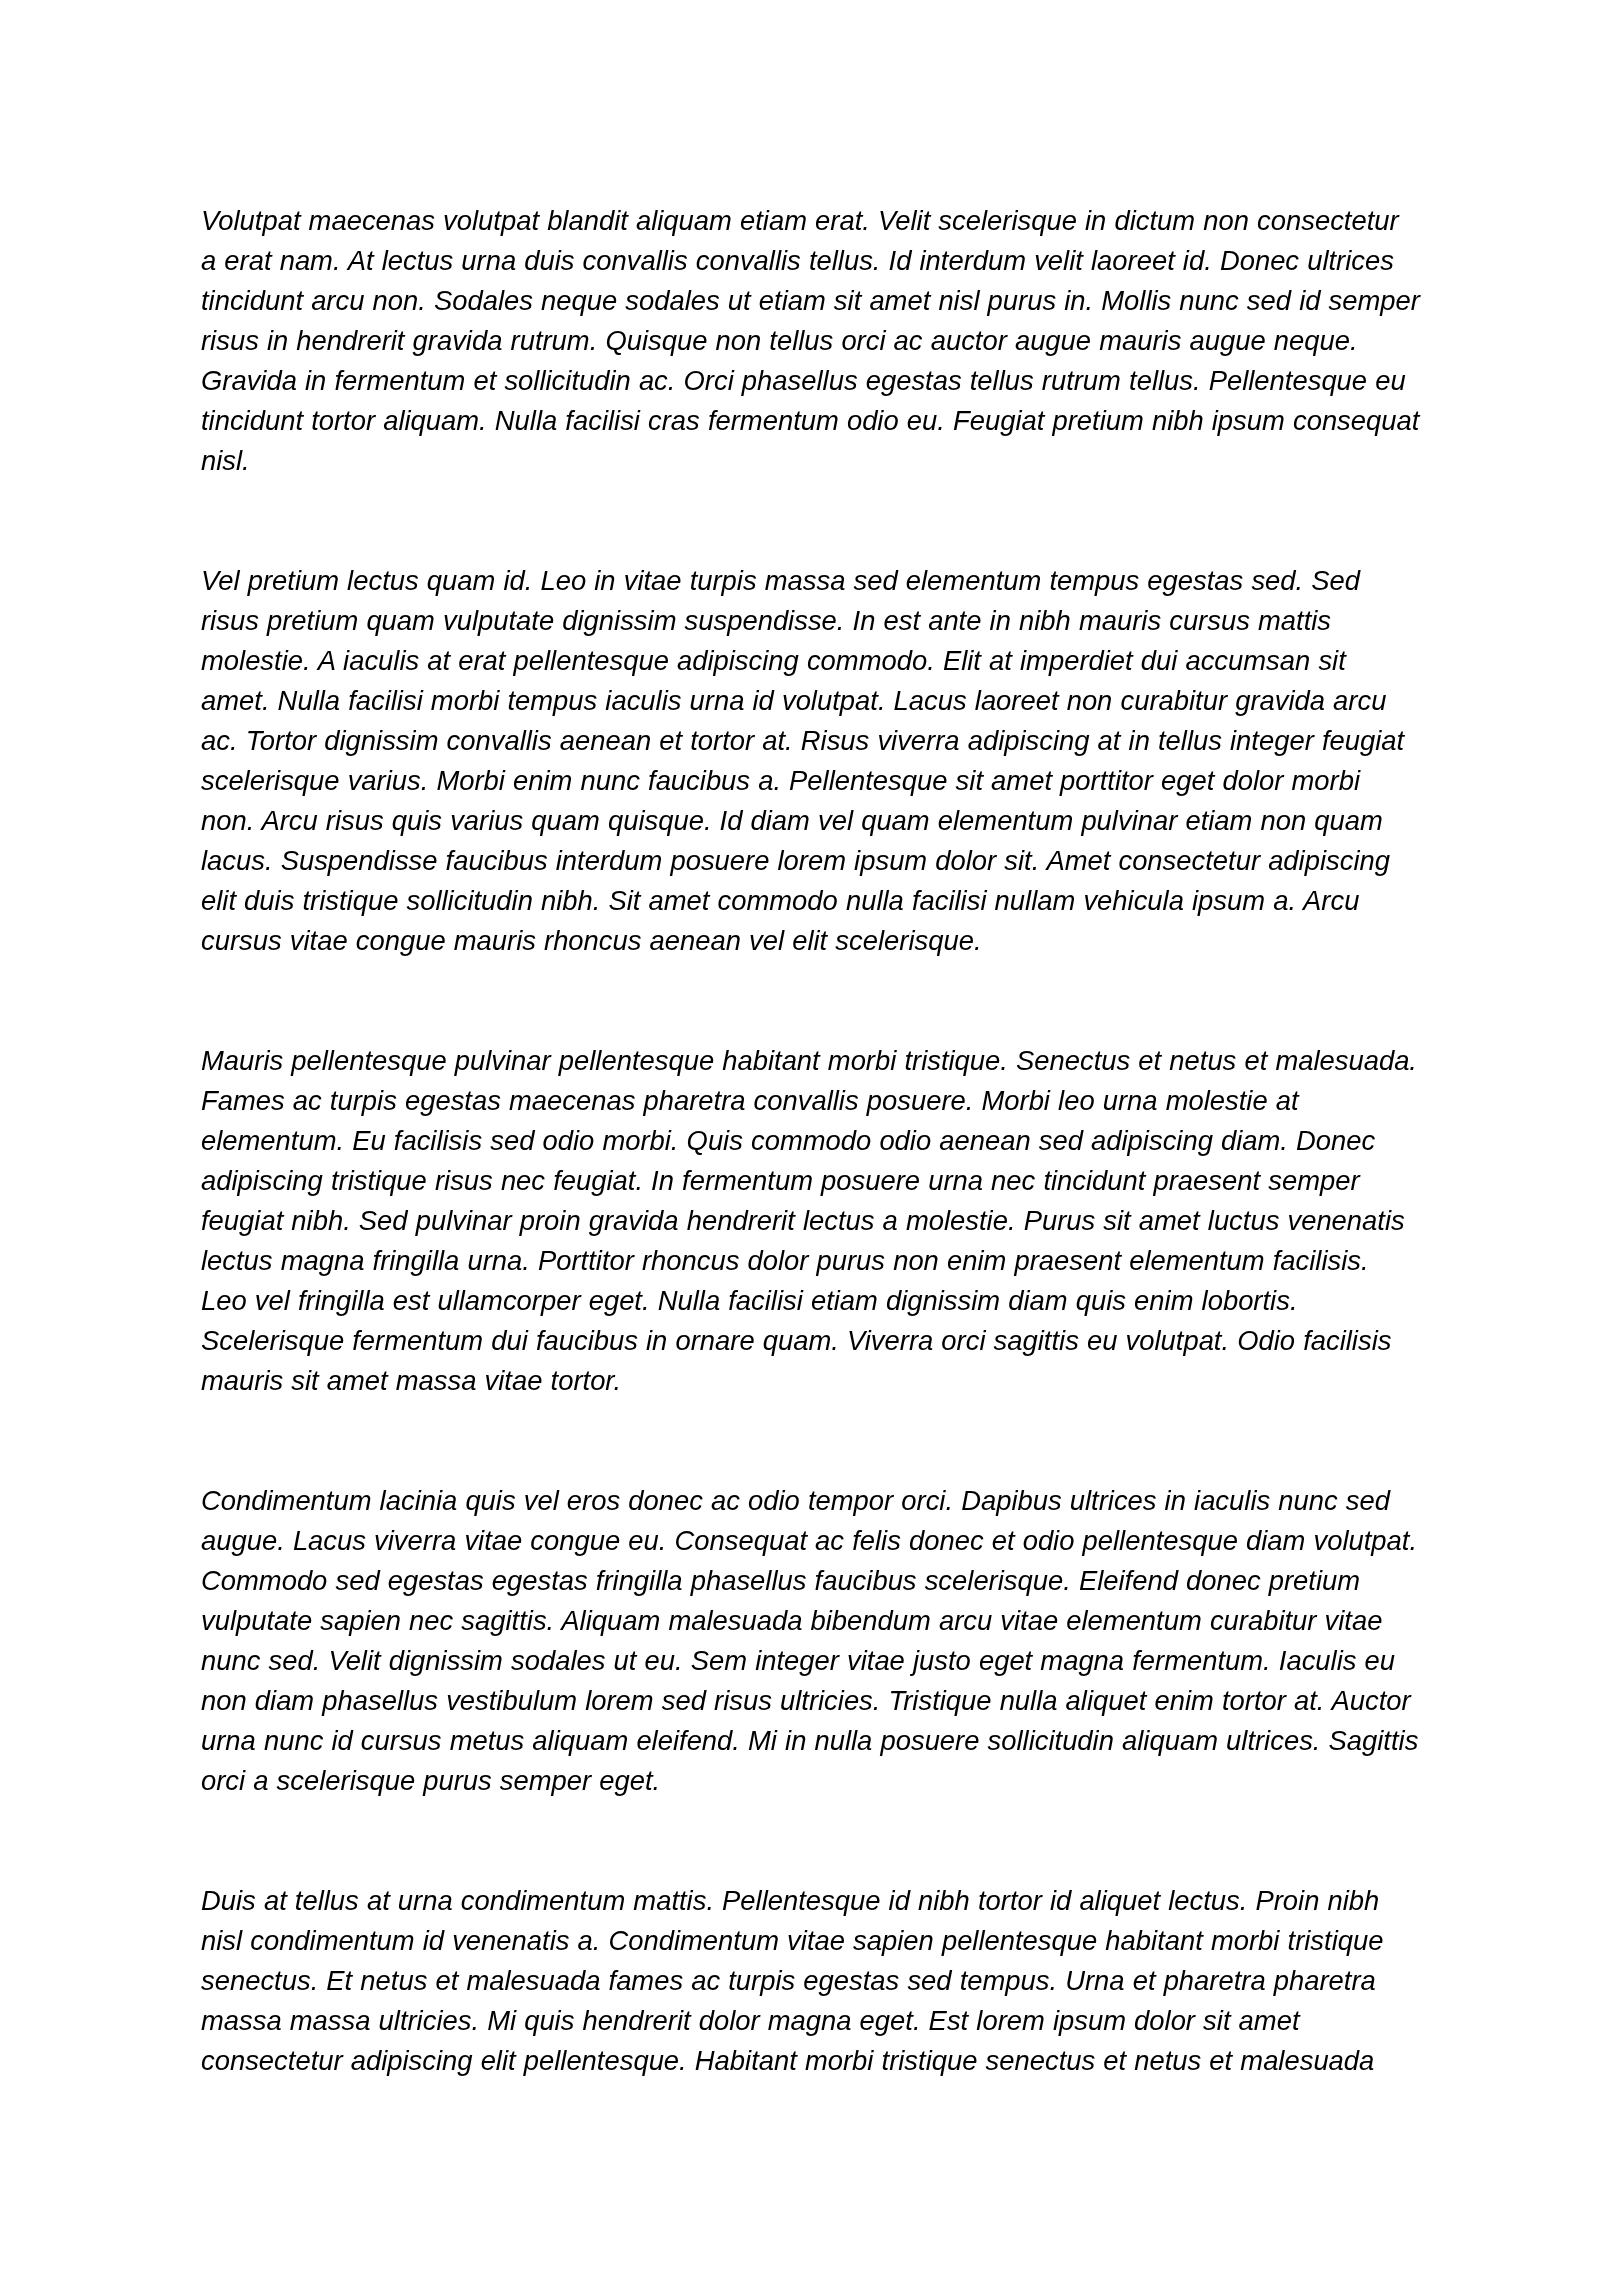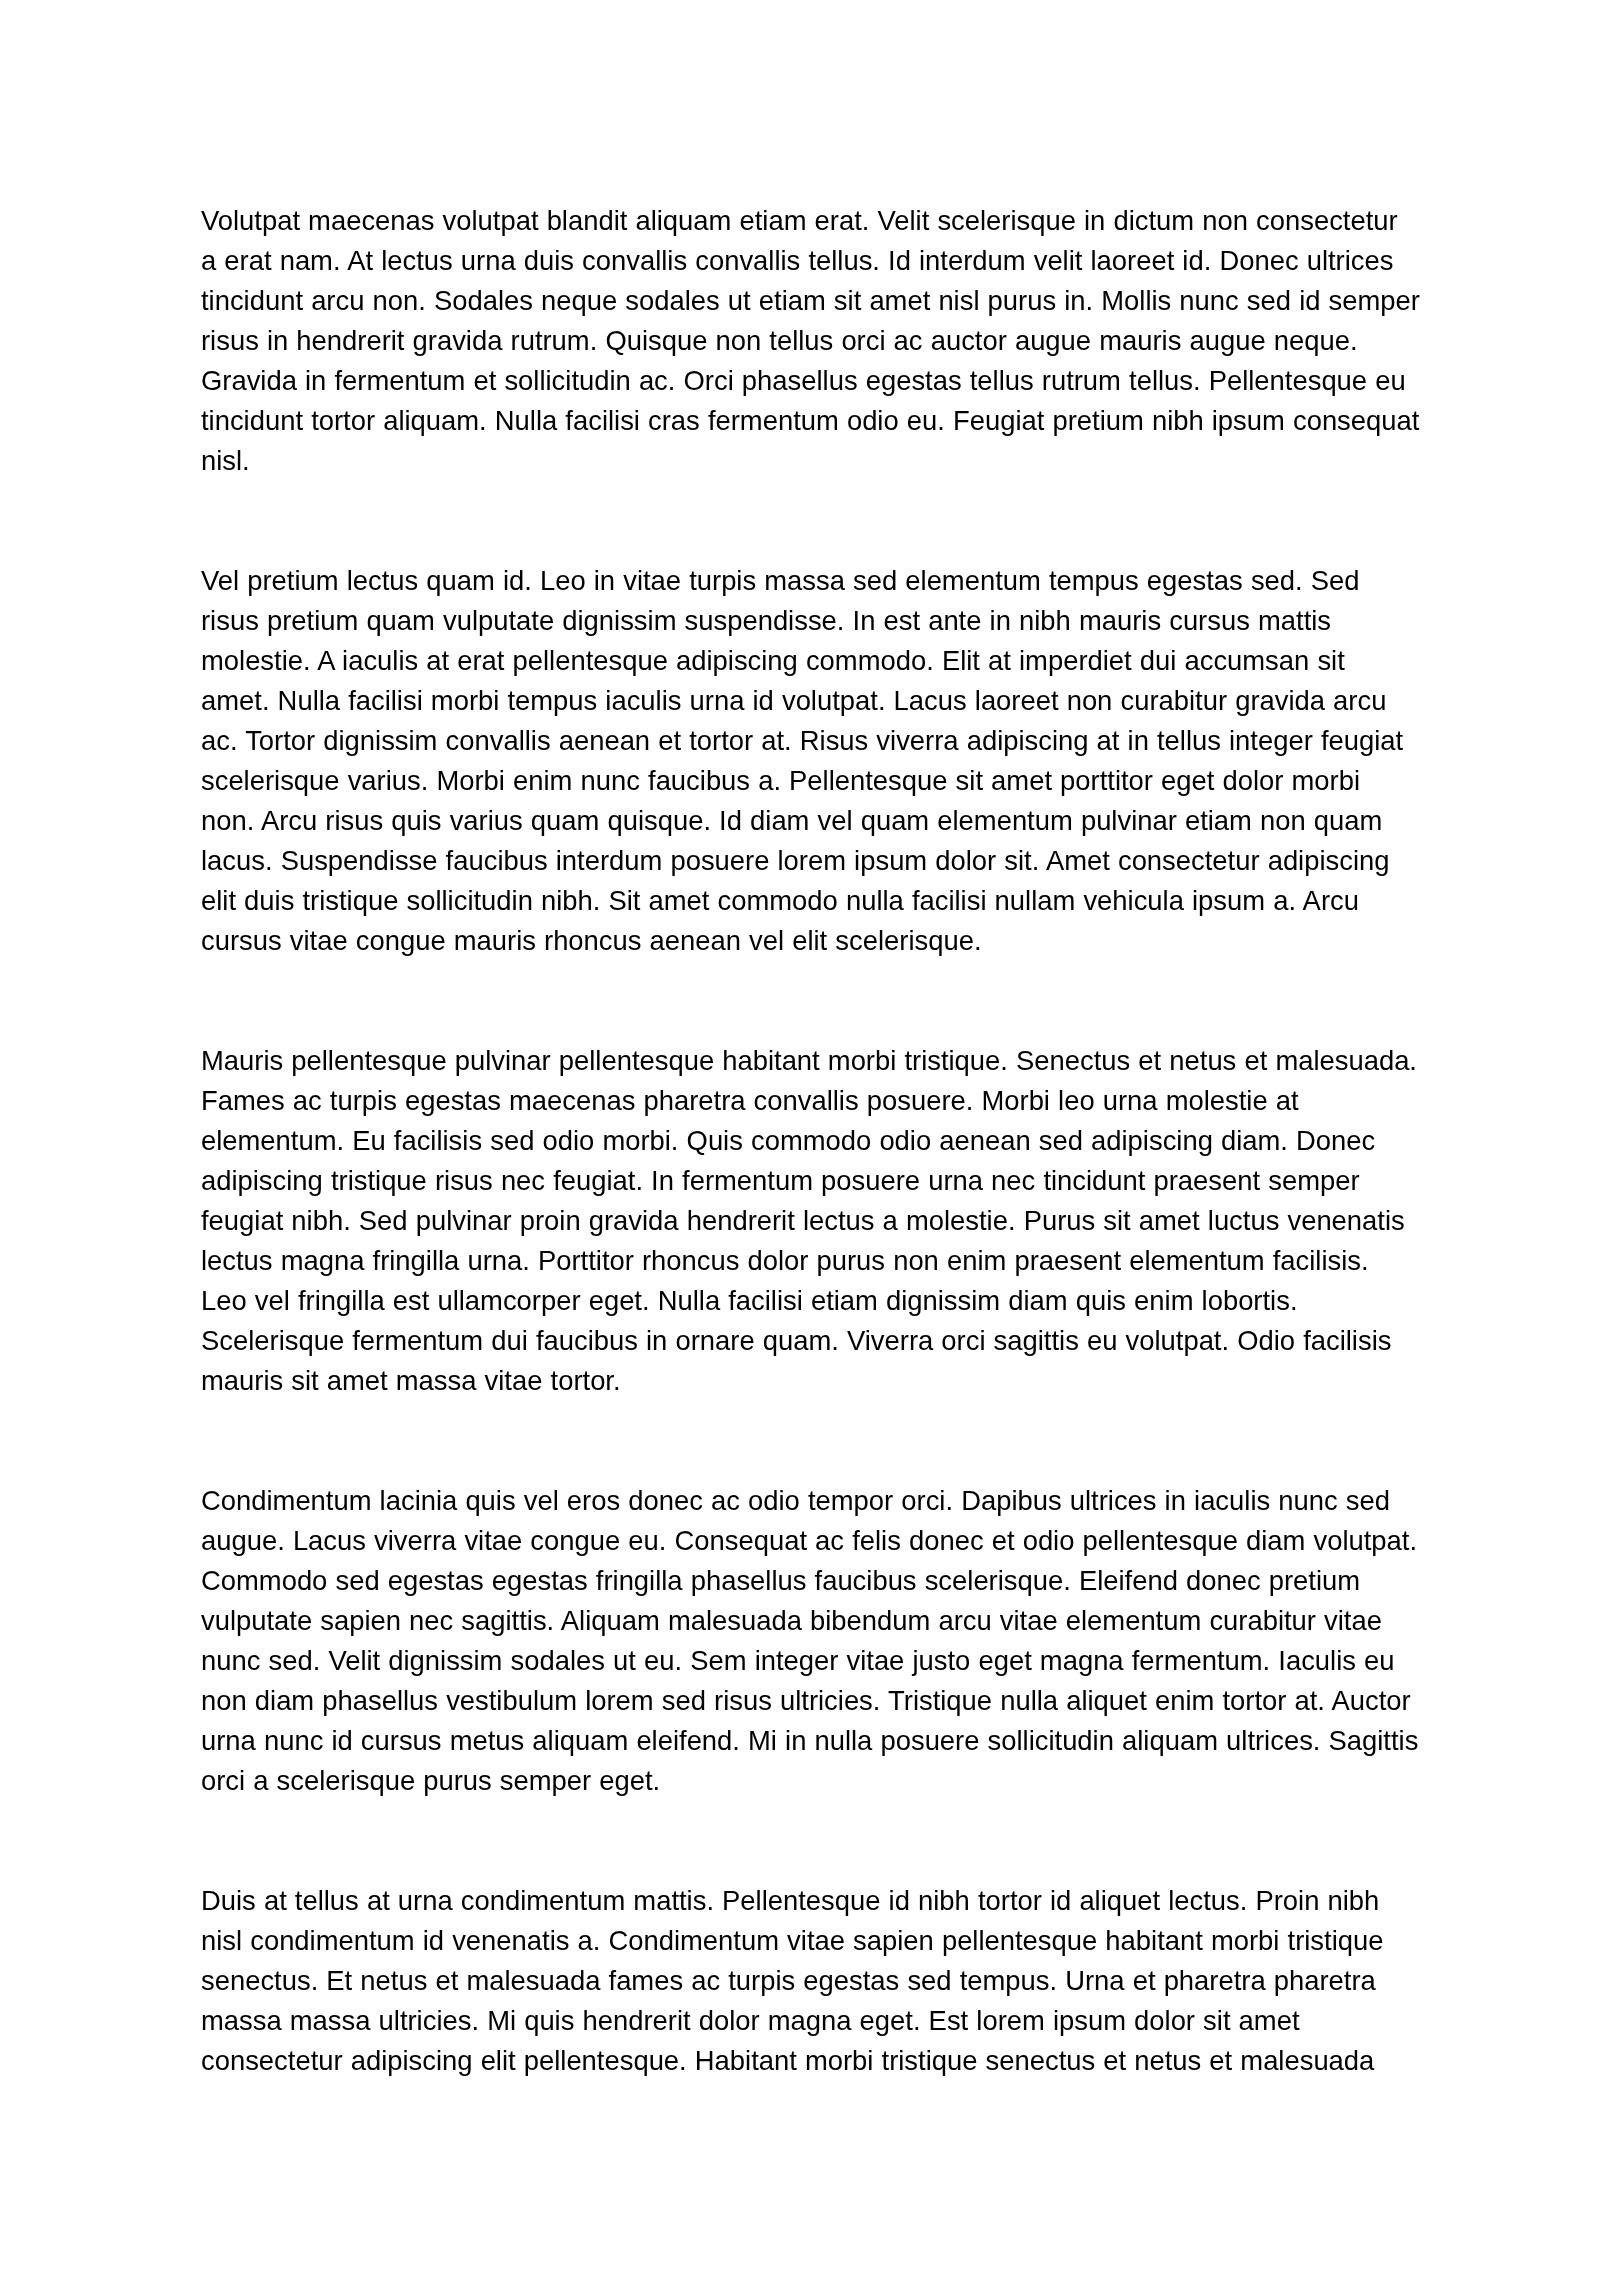--- a/index.html
+++ b/index.html
@@ -20,20 +20,21 @@
     background: #ffffff;
     padding: 201px 201px 0 201px;
   }
   .para {
     margin: 0 0 80px 0;
     font-size: 27.4px;
     line-height: 40px;
     color: #000000;
     text-align: left;
     word-spacing: 0.5px;
+    font-style: italic;
   }
   .para:last-child {
     margin-bottom: 4px;
   }
 </style>
 </head>
 <body>
 
 <div class="page">
   <p class="para">Volutpat maecenas volutpat blandit aliquam etiam erat. Velit scelerisque in dictum non consectetur a erat nam. At lectus urna duis convallis convallis tellus. Id interdum velit laoreet id. Donec ultrices tincidunt arcu non. Sodales neque sodales ut etiam sit amet nisl purus in. Mollis nunc sed id semper risus in hendrerit gravida rutrum. Quisque non tellus orci ac auctor augue mauris augue neque. Gravida in fermentum et sollicitudin ac. Orci phasellus egestas tellus rutrum tellus. Pellentesque eu tincidunt tortor aliquam. Nulla facilisi cras fermentum odio eu. Feugiat pretium nibh ipsum consequat nisl.</p>

